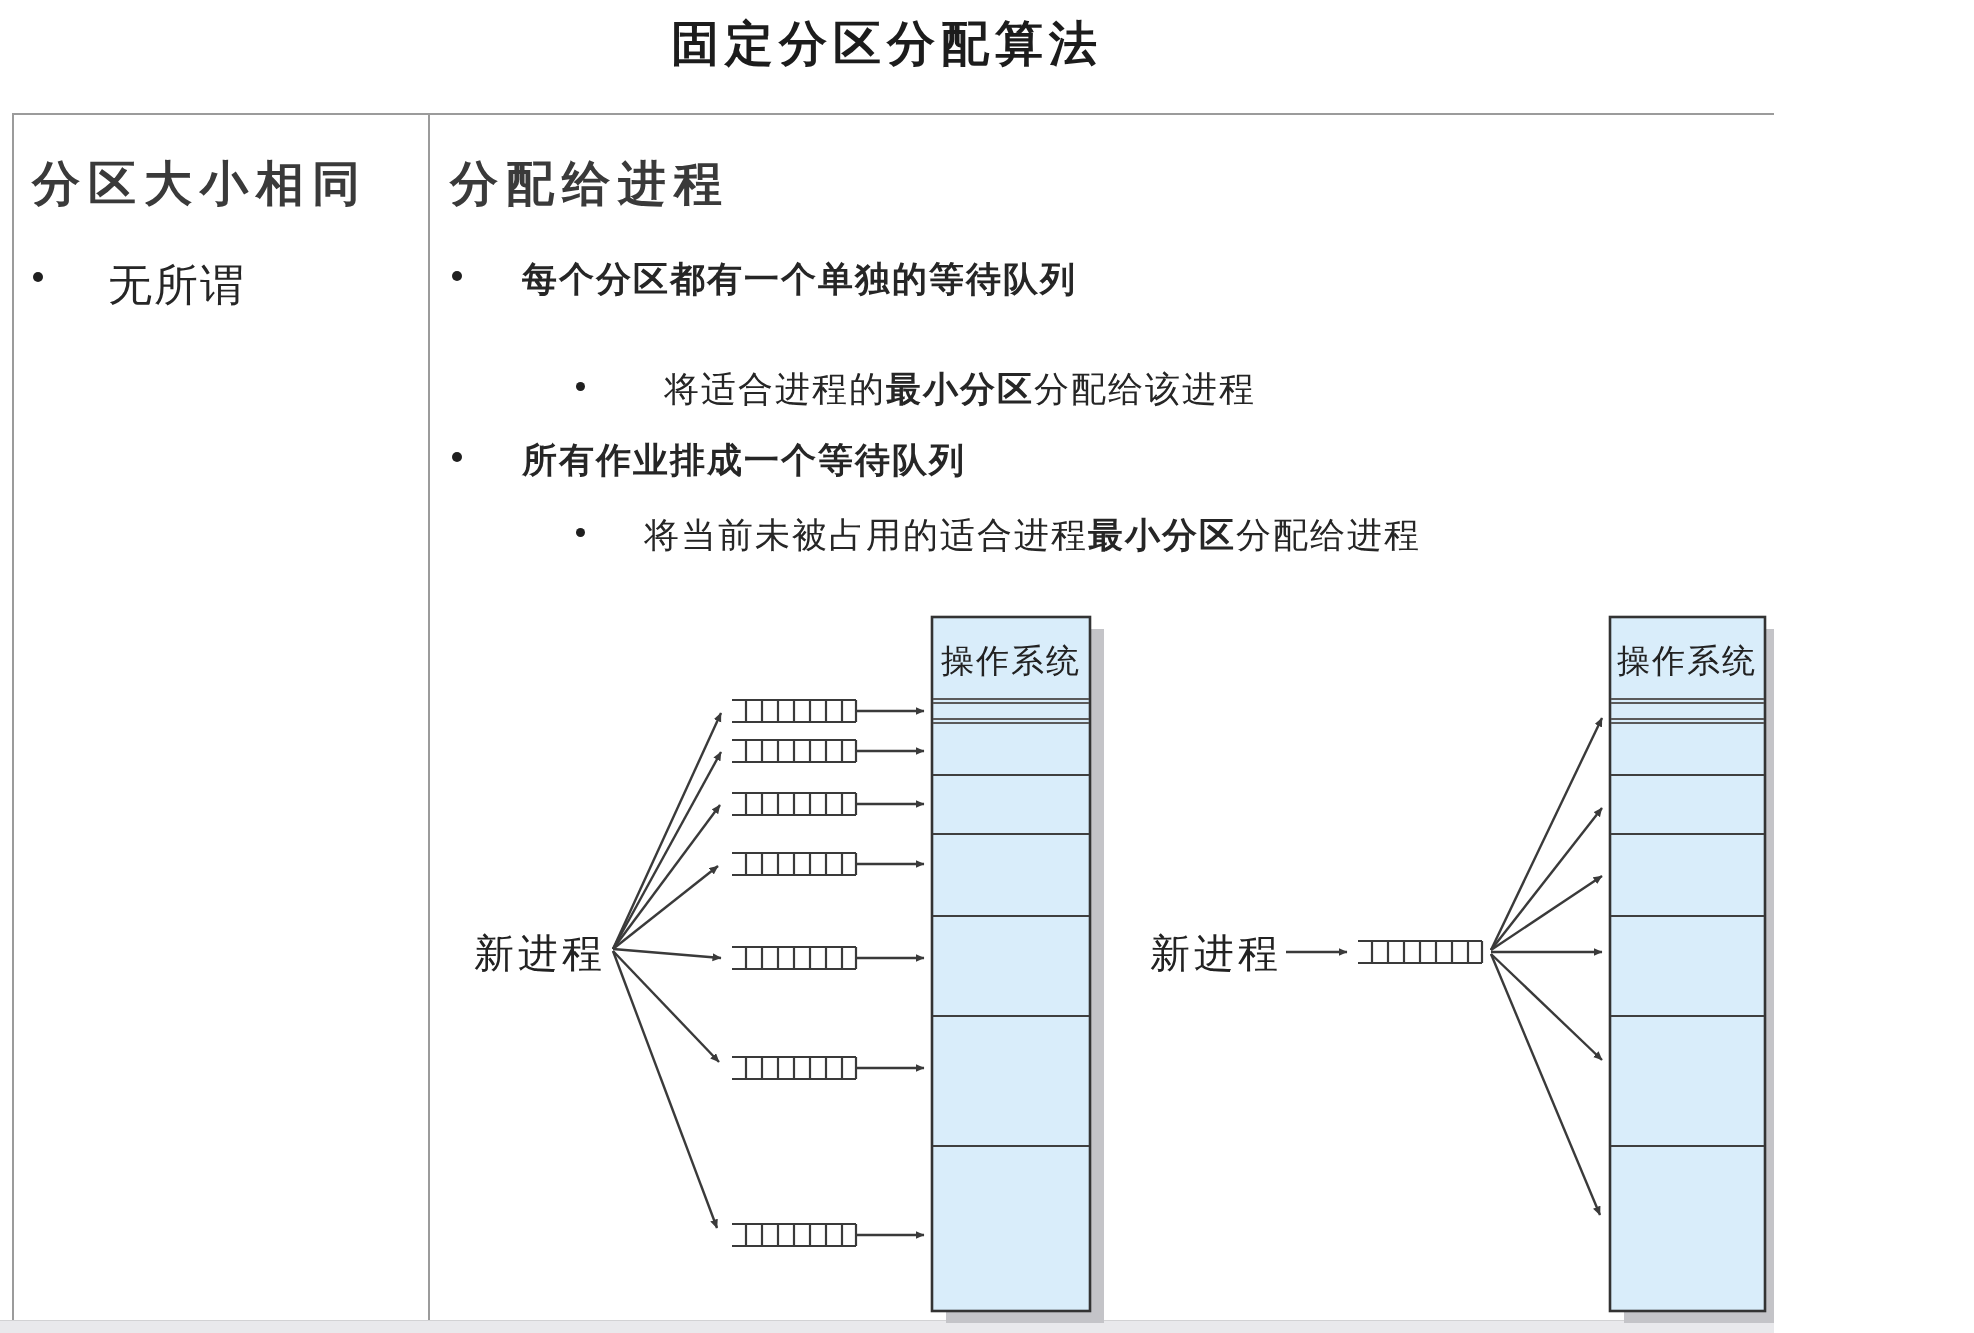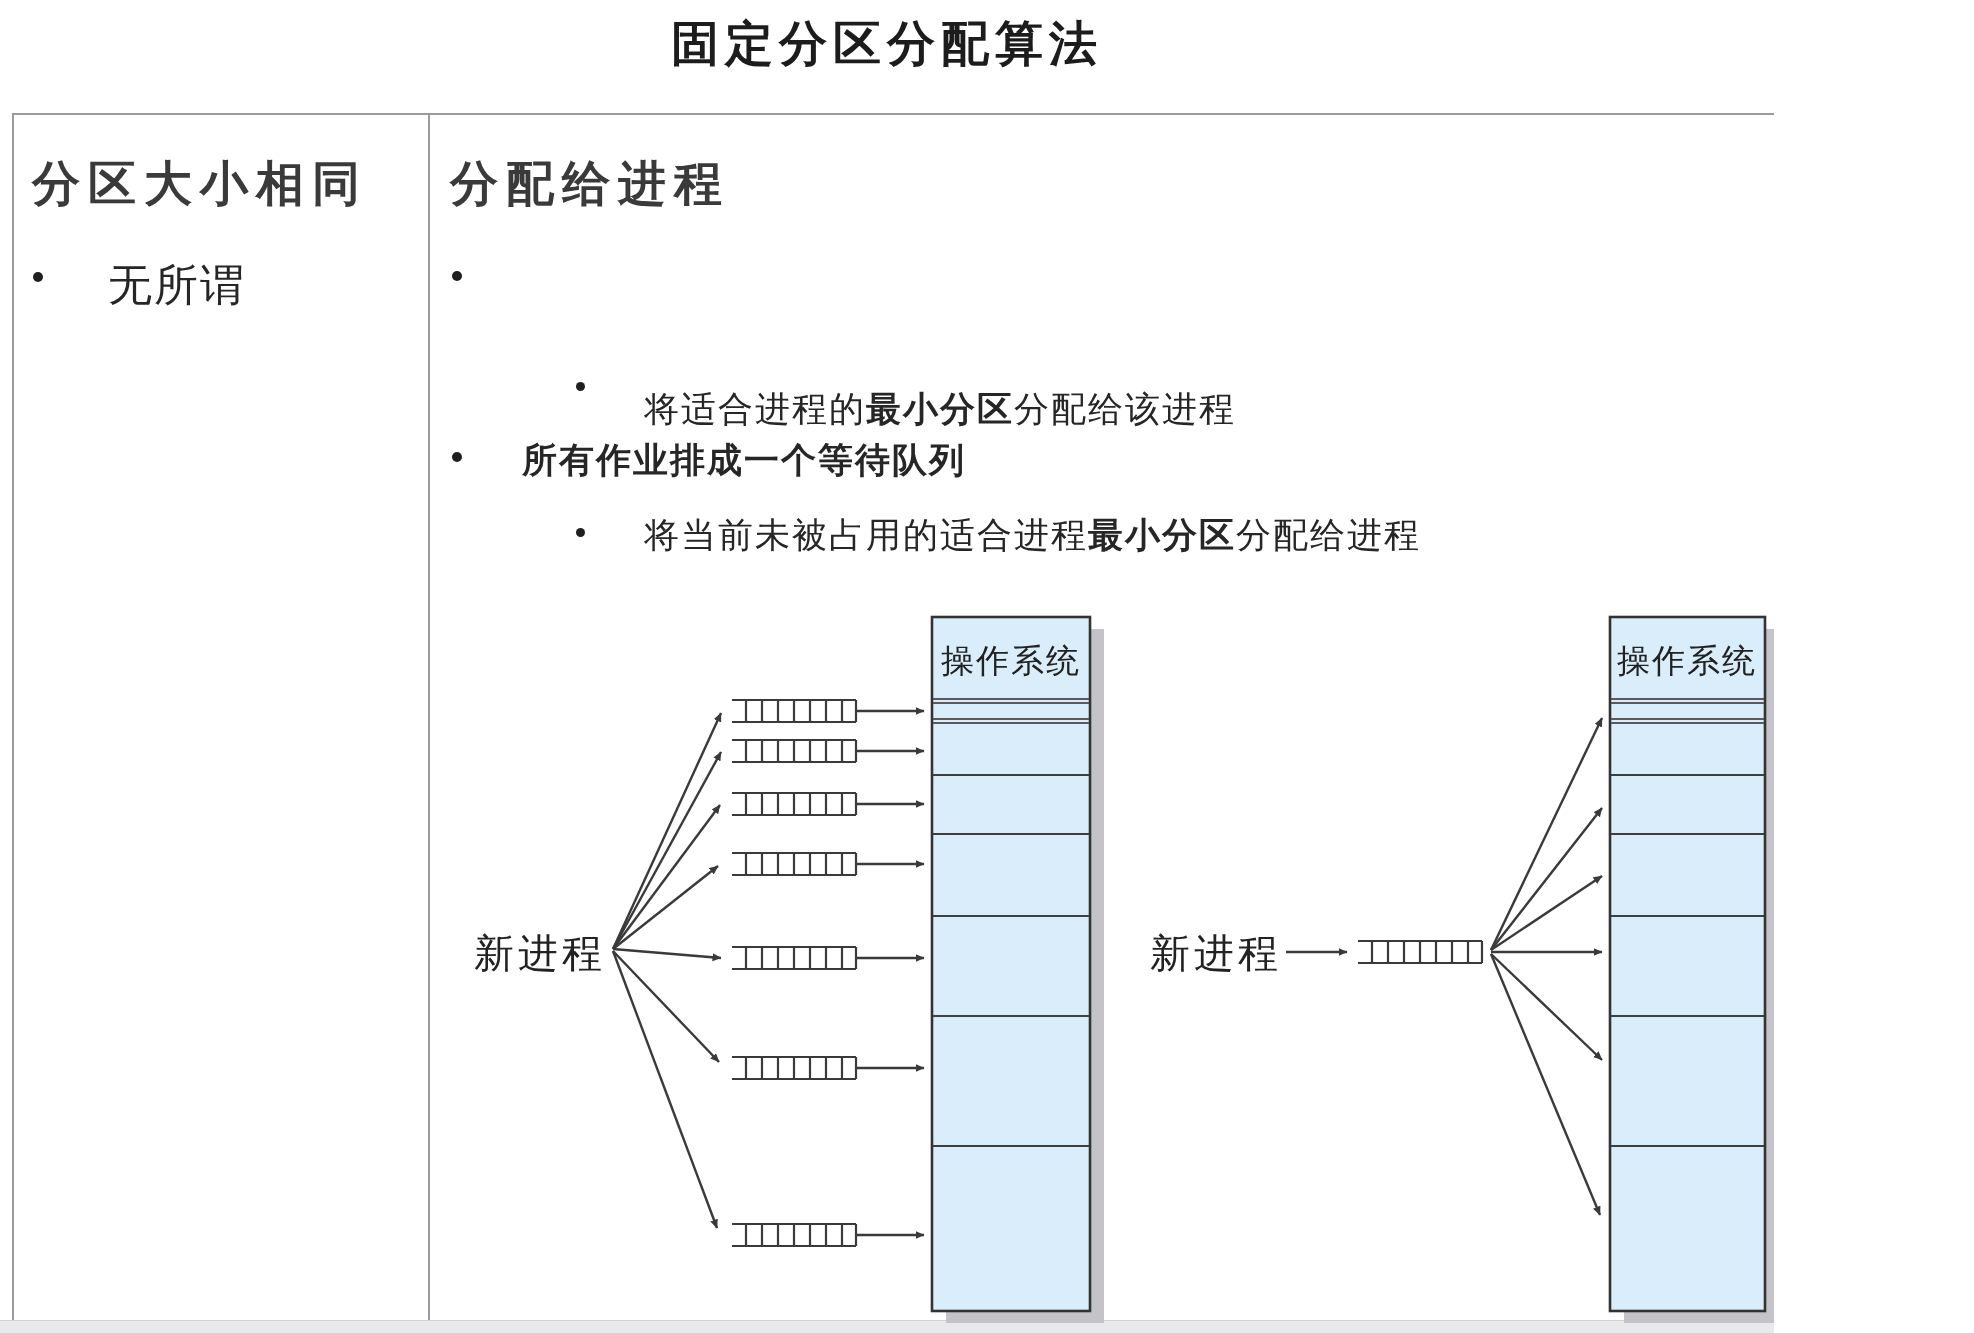--- a/index.html
+++ b/index.html
@@ -39,23 +39,24 @@
   <div class="abs frame-line" style="left:1952px;top:113px;width:2px;height:1207px;background:#c3c3c5;"></div>
   <div class="abs bottom-strip"></div>
 
   <div class="abs col-heading" style="left:32px;top:152px;">分区大小相同</div>
   <div class="abs dot" style="left:33px;top:272px;"></div>
   <div class="abs b-text" style="left:108px;top:256px;font-size:44px;">无所谓</div>
 
   <div class="abs col-heading" style="left:450px;top:152px;">分配给进程</div>
 
   <div class="abs dot" style="left:452px;top:271px;"></div>
+  <div class="abs b-text bold" style="left:522px;top:256px;">每个分区都有一个单独的等待队列</div>
 
   <div class="abs dot small" style="left:576px;top:382px;"></div>
-  <div class="abs b-text" style="left:644px;top:366px;margin-top:20px;">
+  <div class="abs b-text" style="left:664px;top:366px;">
     <span>将适合进程的</span><span class="bold">最小分区</span><span>分配给该进程</span>
   </div>
 
   <div class="abs dot" style="left:452px;top:452px;"></div>
   <div class="abs b-text bold" style="left:522px;top:437px;">所有作业排成一个等待队列</div>
 
   <div class="abs dot small" style="left:576px;top:528px;"></div>
   <div class="abs b-text" style="left:644px;top:512px;">
     <span>将当前未被占用的适合进程</span><span class="bold">最小分区</span><span>分配给进程</span>
   </div>

